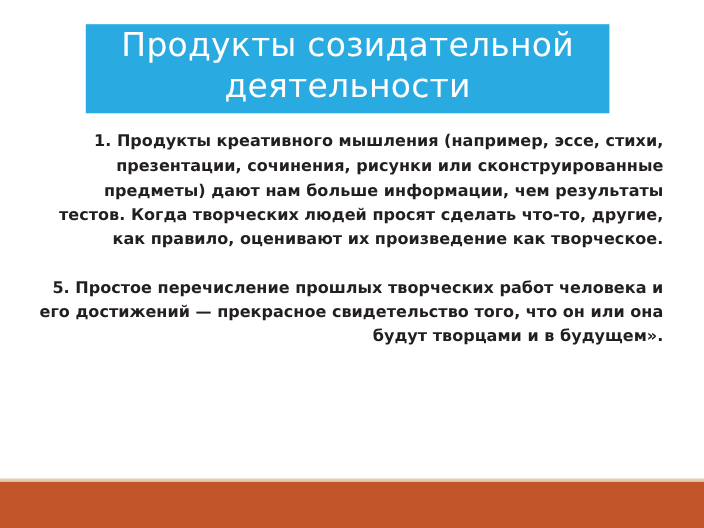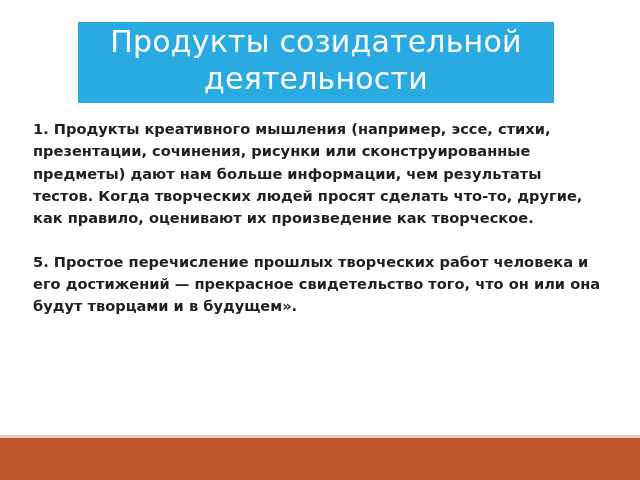--- a/index.html
+++ b/index.html
@@ -49,21 +49,21 @@
     left: 33px;
     top: 118px;
     width: 570px;
   }
   .para {
     color: #231f20;
     font-size: 14.6px;
     line-height: 1.53;
     font-weight: 600;
     margin: 0;
-    text-align: left;
+    text-align: right;
   }
   .para.spaced {
     margin-top: 21px;
   }
   .footer-bar {
     position: absolute;
     left: 0;
     bottom: 0;
     width: 640px;
     height: 42px;

